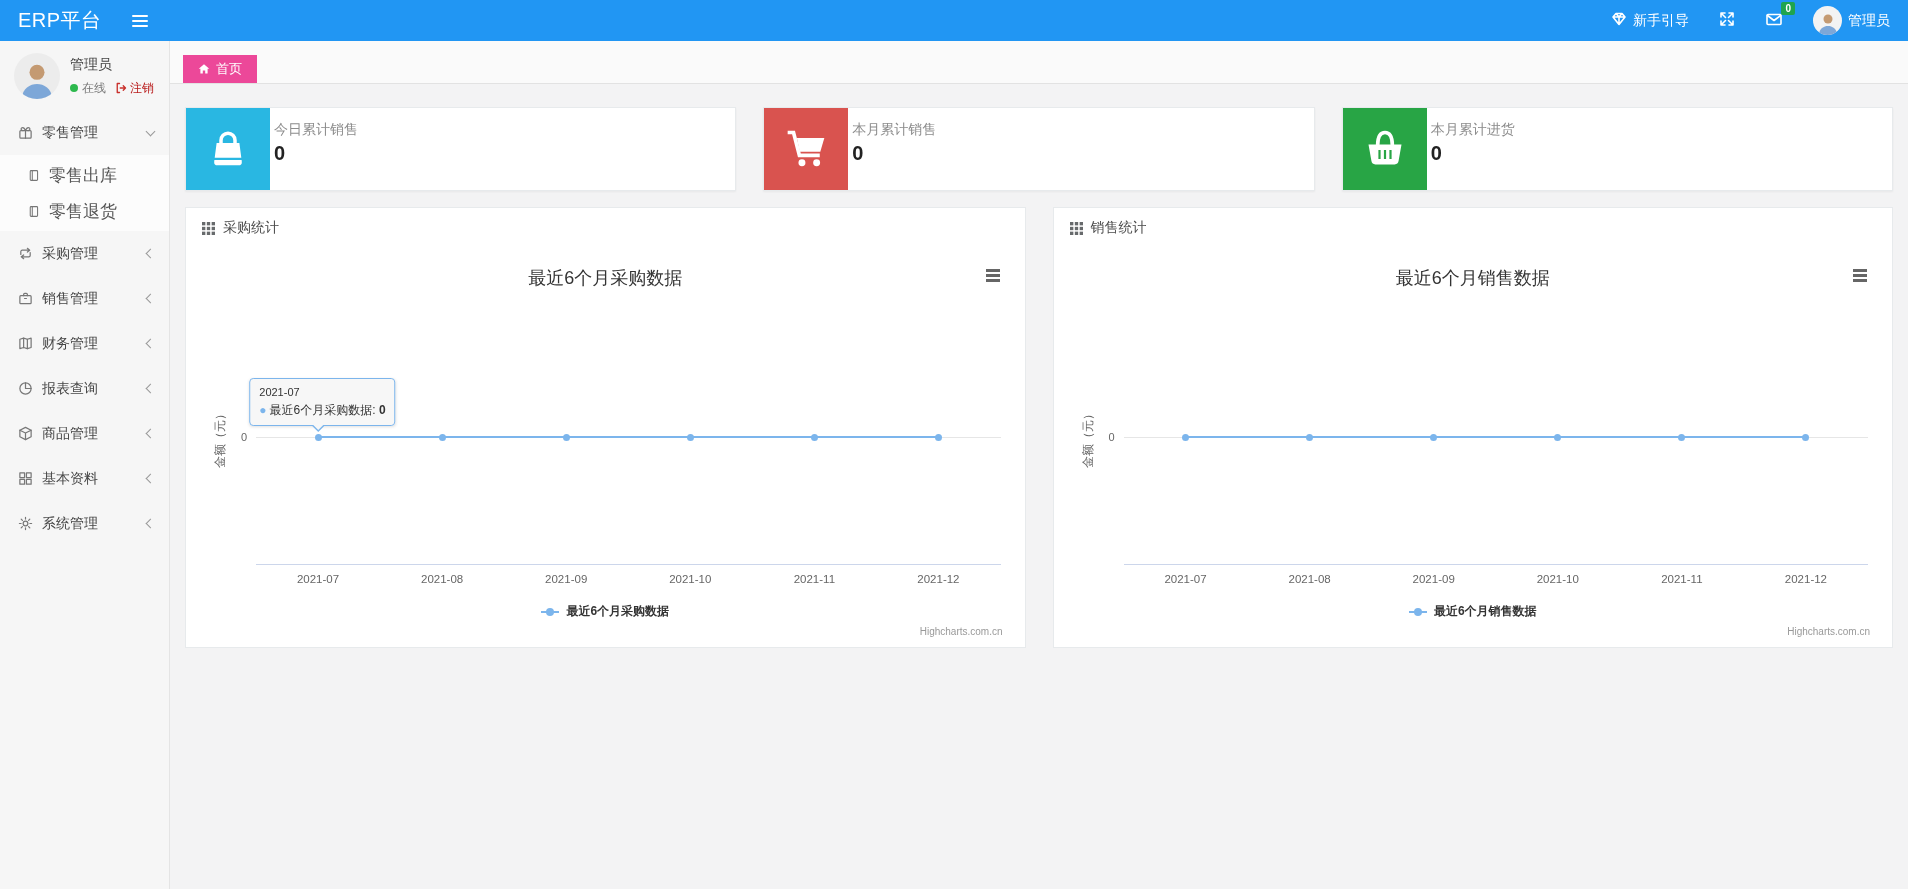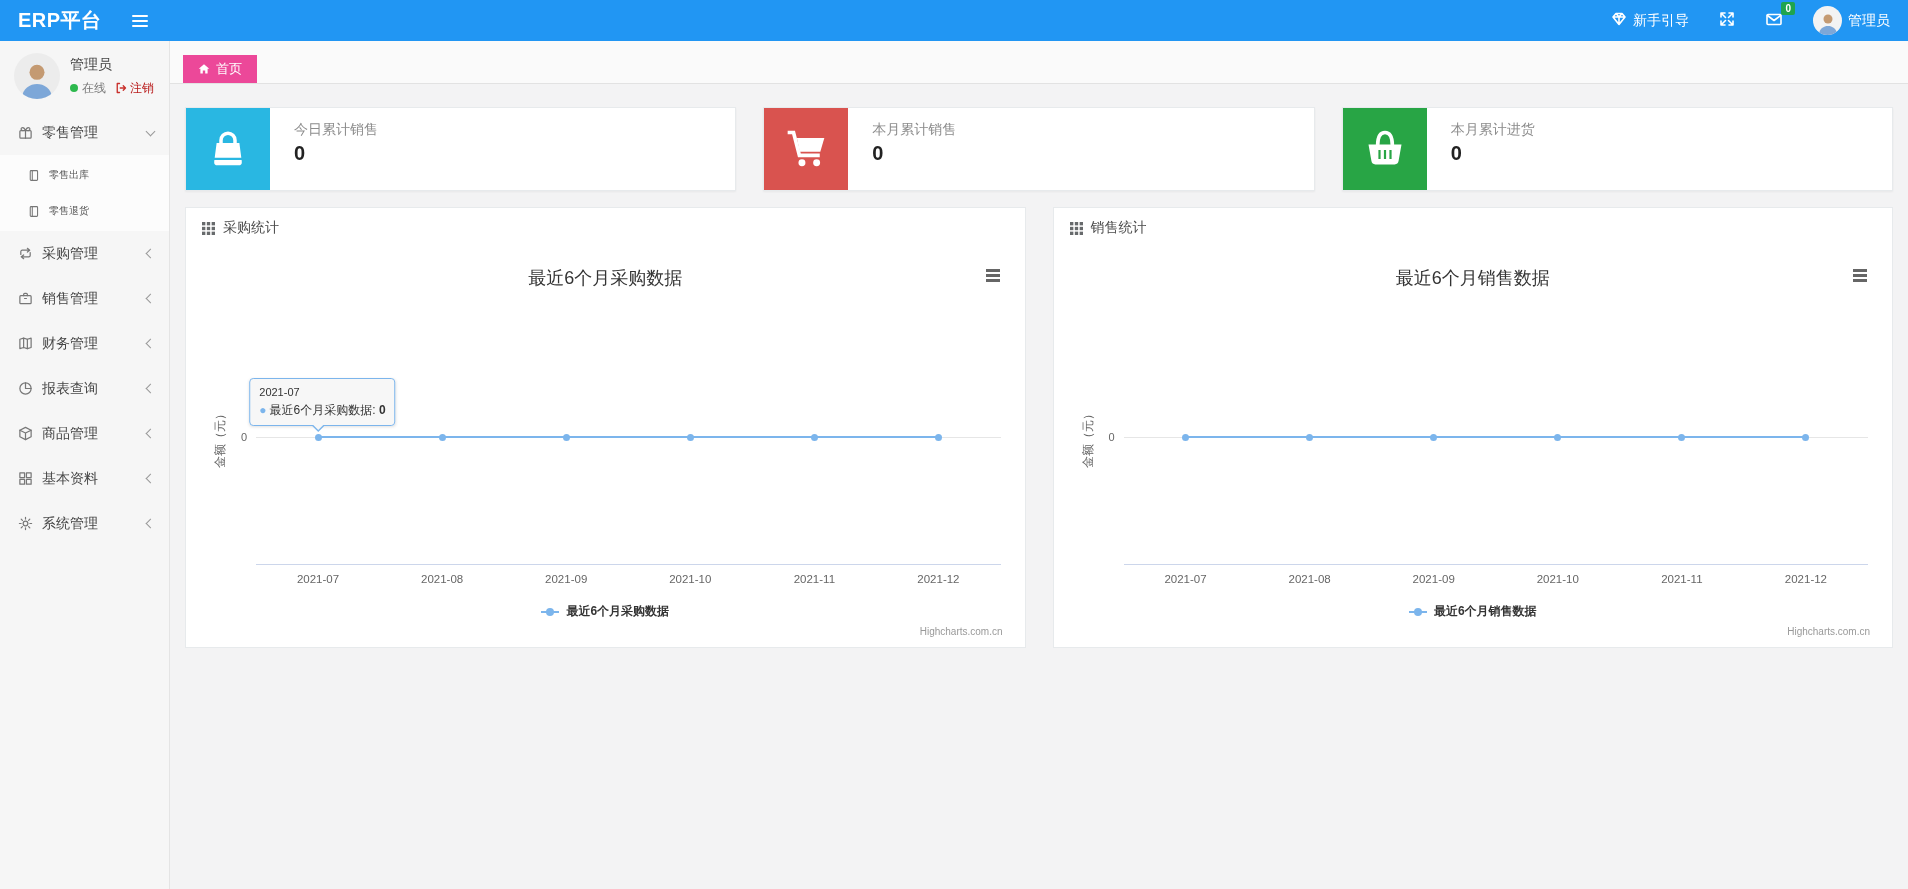--- a/index.html
+++ b/index.html
@@ -4,21 +4,21 @@
 <style>
   * { box-sizing: border-box; }
   html,body { margin:0; padding:0; }
   body {
     width:1908px; height:889px; overflow:hidden;
     font-family:"Liberation Sans","DejaVu Sans",sans-serif;
     background:#f3f3f4; color:#333;
   }
   
   .navbar{height:41px;background:#2196f3;display:flex;align-items:center;padding:0 18px;color:#fff;}
-  .brand{font-size:20px;font-weight:bold;letter-spacing:.5px;}
+  .brand{font-size:20px;font-weight:normal;letter-spacing:.5px;}
   .burger{margin-left:30px;display:flex;flex-direction:column;gap:3px;cursor:pointer;}
   .burger i{display:block;width:16px;height:2px;background:#fff;border-radius:1px;}
   .nav-right{margin-left:auto;display:flex;align-items:center;gap:30px;font-size:14px;justify-content:flex-end;}
   .nav-item{display:flex;align-items:center;gap:6px;cursor:pointer;}
   .mail-wrap{position:relative;}
   .badge{position:absolute;top:-9px;right:-12px;background:#1fa44e;color:#fff;font-size:10px;font-weight:bold;
          line-height:13px;padding:0 4px;border-radius:2px;}
   .nav-avatar{width:29px;height:29px;border-radius:50%;background:#f3f3f3;overflow:hidden;display:flex;align-items:flex-end;justify-content:center;}
   
   .shell{display:flex;height:848px;}
@@ -28,30 +28,30 @@
   .profile-name{font-size:14px;color:#444;}
   .profile-status{display:flex;align-items:center;gap:4px;font-size:12px;color:#777;margin-top:6px;}
   .dot-online{width:8px;height:8px;border-radius:50%;background:#2db84d;display:inline-block;}
   .logout{display:flex;align-items:center;gap:3px;color:#b91c1c;margin-left:5px;cursor:pointer;}
   .menu-item{height:45px;display:flex;align-items:center;gap:9px;padding:0 15px 0 18px;font-size:14px;color:#464646;cursor:pointer;}
   .menu-item svg{flex-shrink:0;}
   .chev{width:7px;height:7px;border-right:1.5px solid #999;border-bottom:1.5px solid #999;margin-left:auto;flex-shrink:0;}
   .chev.down{transform:rotate(45deg);margin-top:-3px;}
   .chev.left{transform:rotate(135deg);}
   .submenu{background:#fcfcfc;padding:2px 0;}
-  .submenu .menu-item{height:36px;padding-left:27px;font-size:10px;color:#555;}
+  .submenu .menu-item{height:36px;padding-left:27px;font-size:17px;color:#555;}
   
   .main{flex:1;display:flex;flex-direction:column;min-width:0;}
   .tabstrip{height:43px;background:#fafafa;border-bottom:1px solid #e2e2e2;display:flex;align-items:flex-end;padding-left:13px;}
   .tab{background:#ec4899;color:#fff;height:28px;display:flex;align-items:center;gap:6px;padding:0 15px;font-size:13px;cursor:pointer;}
   .content{flex:1;padding:23px 15px 0;}
   .cards{display:flex;gap:27px;}
   .card{flex:1;background:#fff;height:84px;display:flex;border:1px solid #e7eaec;box-shadow:0 1px 2px rgba(0,0,0,.05);}
   .card-icon{width:84px;flex-shrink:0;display:flex;align-items:center;justify-content:center;}
-  .card-body{padding:13px 24px;}
+  .card-body{padding:13px 4px;}
   .card-label{font-size:14px;color:#8c8c8c;}
   .card-value{font-size:20px;font-weight:bold;color:#222;margin-top:3px;}
   .panels{display:flex;gap:27px;margin-top:16px;}
   .panel{flex:1;background:#fff;border:1px solid #e7eaec;height:441px;}
   .panel-header{height:40px;display:flex;align-items:center;gap:8px;padding:0 16px;font-size:14px;color:#4c4c4c;}
   
   .chart{position:relative;height:399px;font-family:"Liberation Sans","DejaVu Sans",sans-serif;}
   .chart-title{position:absolute;top:18px;left:0;right:0;text-align:center;font-size:18px;color:#333;}
   .export-btn{position:absolute;top:18px;right:22px;display:flex;flex-direction:column;gap:2px;cursor:pointer;padding:3px;}
   .export-btn i{display:block;width:14px;height:3px;background:#666;}

